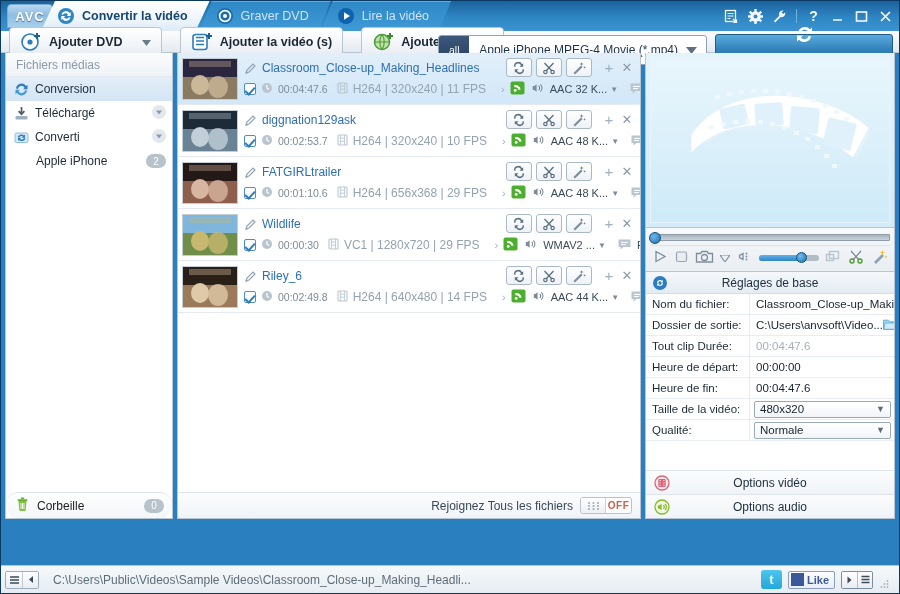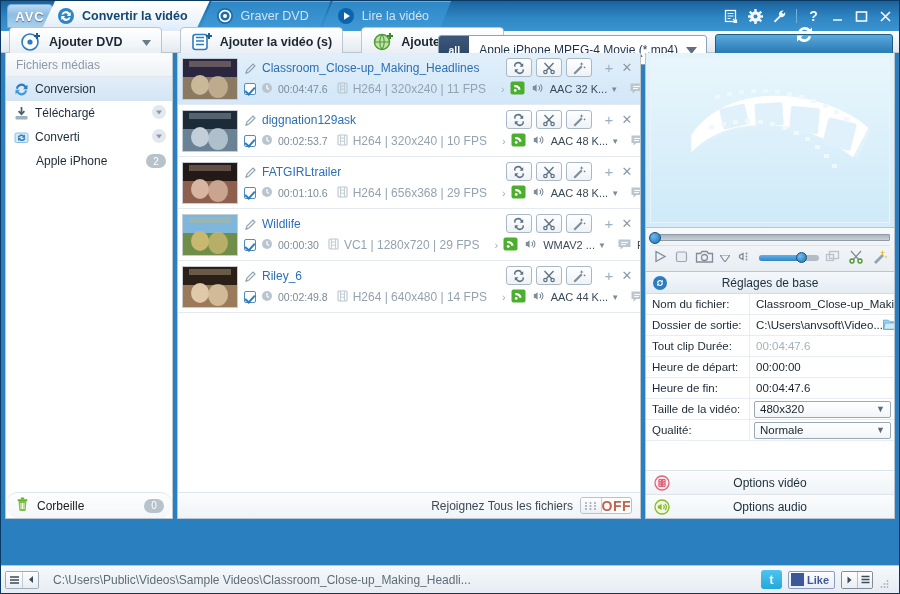--- a/index.html
+++ b/index.html
@@ -81,21 +81,21 @@
     position:absolute; right:0; top:0; height:38px;
     display:flex; align-items:center;
   }
   .profilebox {
     display:flex; align-items:center; height:30px;
     border:1px solid #8fa3b6; border-radius:3px; background:#fff; overflow:hidden;
   }
   .profilebox .allicon {
     width:30px; height:28px; background:linear-gradient(#3c577a,#27405f);
     display:flex; align-items:center; justify-content:center;
-    color:#fff; font-size:10.5px; font-weight:bold;
+    color:#fff; font-size:10.5px; font-weight:normal;
   }
   .profilebox .pname { padding:0 8px 0 10px; font-size:12px; color:#19334f; white-space:nowrap;}
   .profilebox .pcaret { padding-right:9px; }
   .convertbtn {
     margin-left:8px; margin-right:6px;
     height:32px; min-width:178px;
     background:linear-gradient(#5aabdd,#2f7fb8 52%, #2a76ad);
     border:1px solid #1d5d8c; border-radius:3px;
     display:flex; align-items:center; justify-content:center; gap:10px;
     color:#fff; font-size:16px; font-weight:bold;
@@ -187,21 +187,21 @@
   }
   .toggle {
     width:52px; height:17px; border:1px solid #b6c2cd; border-radius:3px;
     background:#fff; display:flex; align-items:center; overflow:hidden;
   }
   .toggle .knob {
     width:25px; height:15px; background:linear-gradient(#ffffff,#eceff3);
     border-right:1px solid #c8d2db;
     display:flex; align-items:center; justify-content:center;
   }
-  .toggle .offtxt { flex:1; text-align:center; font-size:14px; font-weight:bold; color:#c4634e; letter-spacing:.5px;}
+  .toggle .offtxt { flex:1; text-align:center; font-size:10px; font-weight:bold; color:#c4634e; letter-spacing:.5px;}
 
   
   .rightpanel {
     width:250px; margin-left:4px; display:flex; flex-direction:column; gap:0;
   }
   .preview {
     height:175px; border:1px solid #b9c6d2; border-top:none;
     background:linear-gradient(#e5f4fb,#d3ecf8);
     padding:4px; position:relative;
   }

